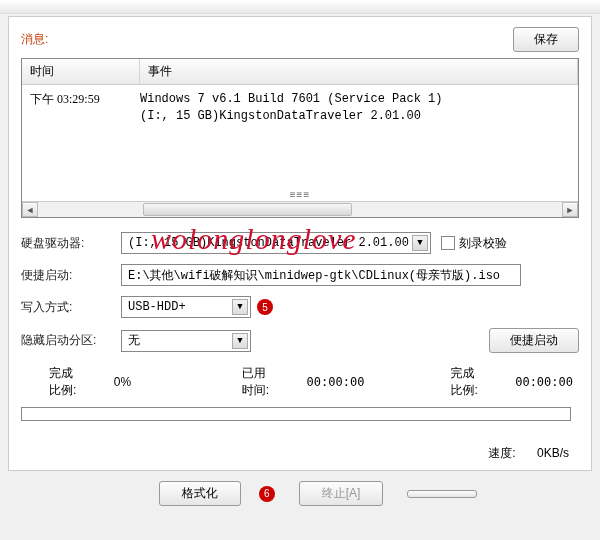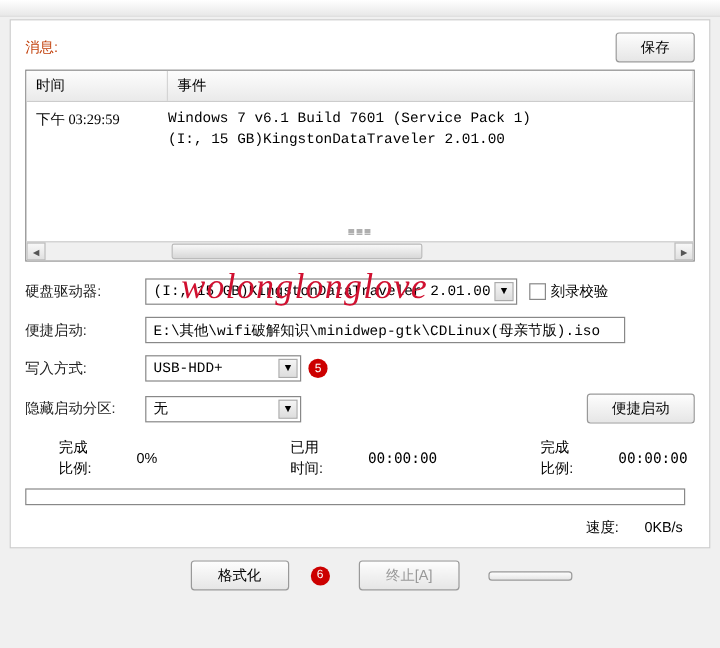--- a/index.html
+++ b/index.html
@@ -182,21 +182,21 @@
 .stats-row span { margin-right: 6px; margin-left: 28px; }
 .progress {
   width: 550px;
   height: 14px;
   border: 1px solid #888;
   background: #fff;
   margin-top: 8px;
 }
 .speed-row {
   text-align: right;
-  margin-top: 10px;
+  margin-top: 24px;
   padding-right: 10px;
 }
 .bottom-buttons {
   display: flex;
   justify-content: center;
   gap: 24px;
   margin-top: 10px;
   align-items: center;
   padding-left: 36px;
 }

